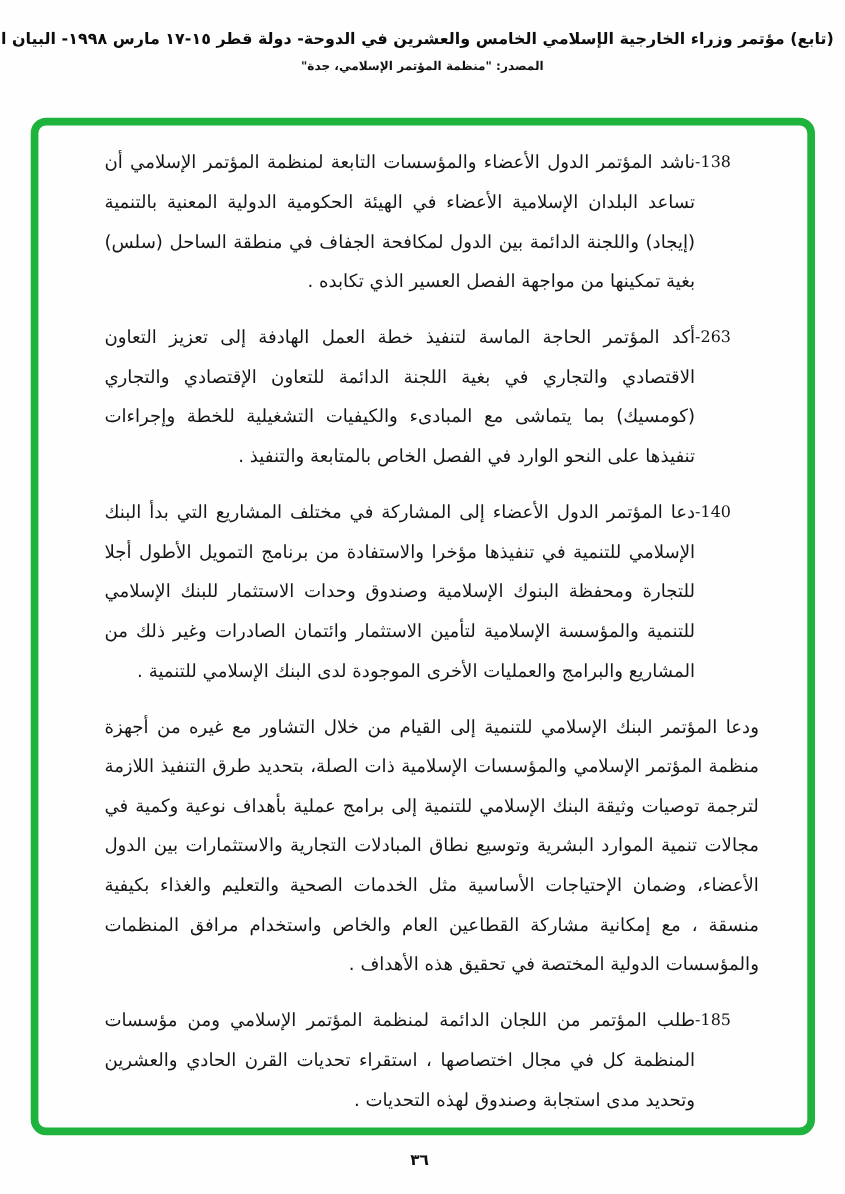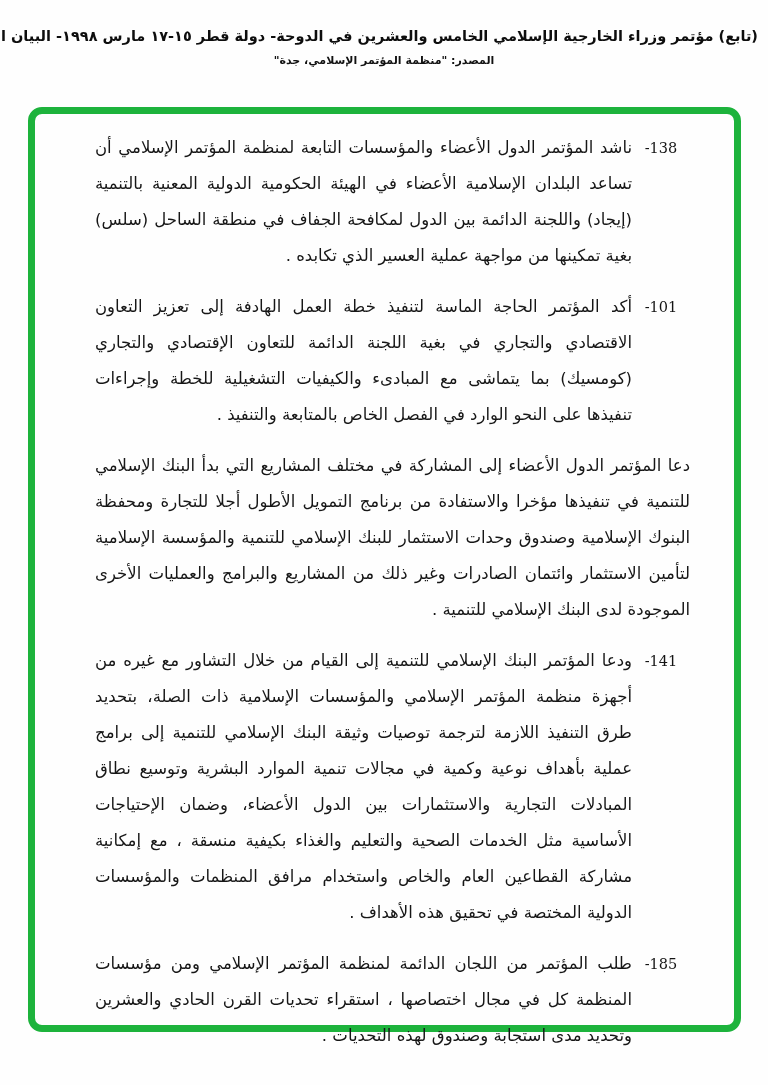--- a/index.html
+++ b/index.html
@@ -58,21 +58,21 @@
     display: flex;
     flex-direction: row; 
     margin: 0 0 15px 0;
   }
   .clause-number {
     flex: 0 0 58px;
     font-family: "DejaVu Serif", serif;
     font-size: 14.5px;
     line-height: 36px;
     color: #141414;
-    text-align: center; 
+    text-align: left; 
     white-space: nowrap;
   }
   .clause-text {
     flex: 1 1 auto;
     margin: 0;
     font-size: 16.5px;
     line-height: 36px;
     text-align: justify;
     color: #161616;
   }
@@ -96,38 +96,39 @@
 
   <div class="doc-header">
     <div class="doc-title">(تابع) مؤتمر وزراء الخارجية الإسلامي الخامس والعشرين في الدوحة- دولة قطر ١٥-١٧ مارس ١٩٩٨- البيان الختامي</div>
     <div class="doc-source">المصدر: "منظمة المؤتمر الإسلامي، جدة"</div>
   </div>
 
   <div class="highlight-box" style="border-color: rgb(29, 179, 60);">
     <div class="clauses" id="clause-list">
   <div class="clause">
     <span class="clause-number">138-</span>
-    <p class="clause-text">ناشد المؤتمر الدول الأعضاء والمؤسسات التابعة لمنظمة المؤتمر الإسلامي أن تساعد البلدان الإسلامية الأعضاء في الهيئة الحكومية الدولية المعنية بالتنمية (إيجاد) واللجنة الدائمة بين الدول لمكافحة الجفاف في منطقة الساحل (سلس) بغية تمكينها من مواجهة عملية العسير الذي تكابده .</p>
+    <p class="clause-text">ناشد المؤتمر الدول الأعضاء والمؤسسات التابعة لمنظمة المؤتمر الإسلامي أن تساعد البلدان الإسلامية الأعضاء في الهيئة الحكومية الدولية المعنية بالتنمية (إيجاد) واللجنة الدائمة بين الدول لمكافحة الجفاف في منطقة الساحل (سلس) بغية تمكينها من مواجهة الفصل العسير الذي تكابده .</p>
   </div>
 
   <div class="clause">
-    <span class="clause-number">101-</span>
+    <span class="clause-number">263-</span>
     <p class="clause-text">أكد المؤتمر الحاجة الماسة لتنفيذ خطة العمل الهادفة إلى تعزيز التعاون الاقتصادي والتجاري في بغية اللجنة الدائمة للتعاون الإقتصادي والتجاري (كومسيك) بما يتماشى مع المبادىء والكيفيات التشغيلية للخطة وإجراءات تنفيذها على النحو الوارد في الفصل الخاص بالمتابعة والتنفيذ .</p>
   </div>
 
   <div class="clause">
+    <span class="clause-number">140-</span>
     <p class="clause-text">دعا المؤتمر الدول الأعضاء إلى المشاركة في مختلف المشاريع التي بدأ البنك الإسلامي للتنمية في تنفيذها مؤخرا والاستفادة من برنامج التمويل الأطول أجلا للتجارة ومحفظة البنوك الإسلامية وصندوق وحدات الاستثمار للبنك الإسلامي للتنمية والمؤسسة الإسلامية لتأمين الاستثمار وائتمان الصادرات وغير ذلك من المشاريع والبرامج والعمليات الأخرى الموجودة لدى البنك الإسلامي للتنمية .</p>
   </div>
 
   <div class="clause">
-    <span class="clause-number">141-</span>
     <p class="clause-text">ودعا المؤتمر البنك الإسلامي للتنمية إلى القيام من خلال التشاور مع غيره من أجهزة منظمة المؤتمر الإسلامي والمؤسسات الإسلامية ذات الصلة، بتحديد طرق التنفيذ اللازمة لترجمة توصيات وثيقة البنك الإسلامي للتنمية إلى برامج عملية بأهداف نوعية وكمية في مجالات تنمية الموارد البشرية وتوسيع نطاق المبادلات التجارية والاستثمارات بين الدول الأعضاء، وضمان الإحتياجات الأساسية مثل الخدمات الصحية والتعليم والغذاء بكيفية منسقة ، مع إمكانية مشاركة القطاعين العام والخاص واستخدام مرافق المنظمات والمؤسسات الدولية المختصة في تحقيق هذه الأهداف .</p>
   </div>
 
   <div class="clause">
     <span class="clause-number">185-</span>
     <p class="clause-text">طلب المؤتمر من اللجان الدائمة لمنظمة المؤتمر الإسلامي ومن مؤسسات المنظمة كل في مجال اختصاصها ، استقراء تحديات القرن الحادي والعشرين وتحديد مدى استجابة وصندوق لهذه التحديات .</p>
   </div>
 </div>
   </div>
 
+  <div class="page-number">٣٦</div>
 
 </div>
 
 </body></html>

